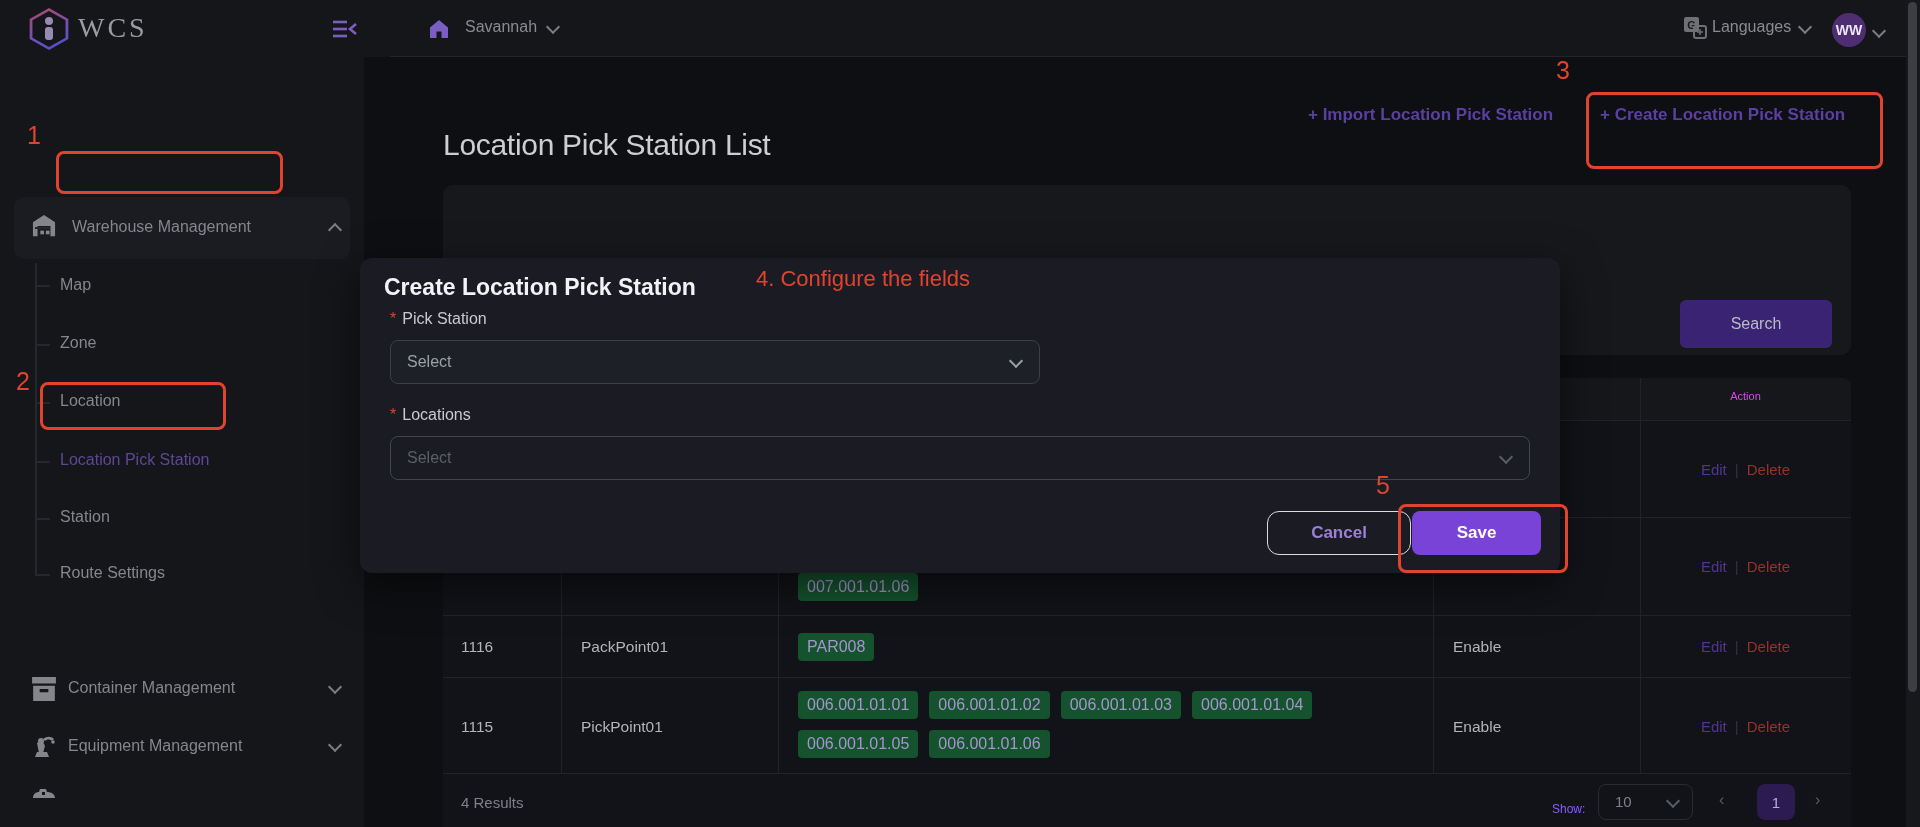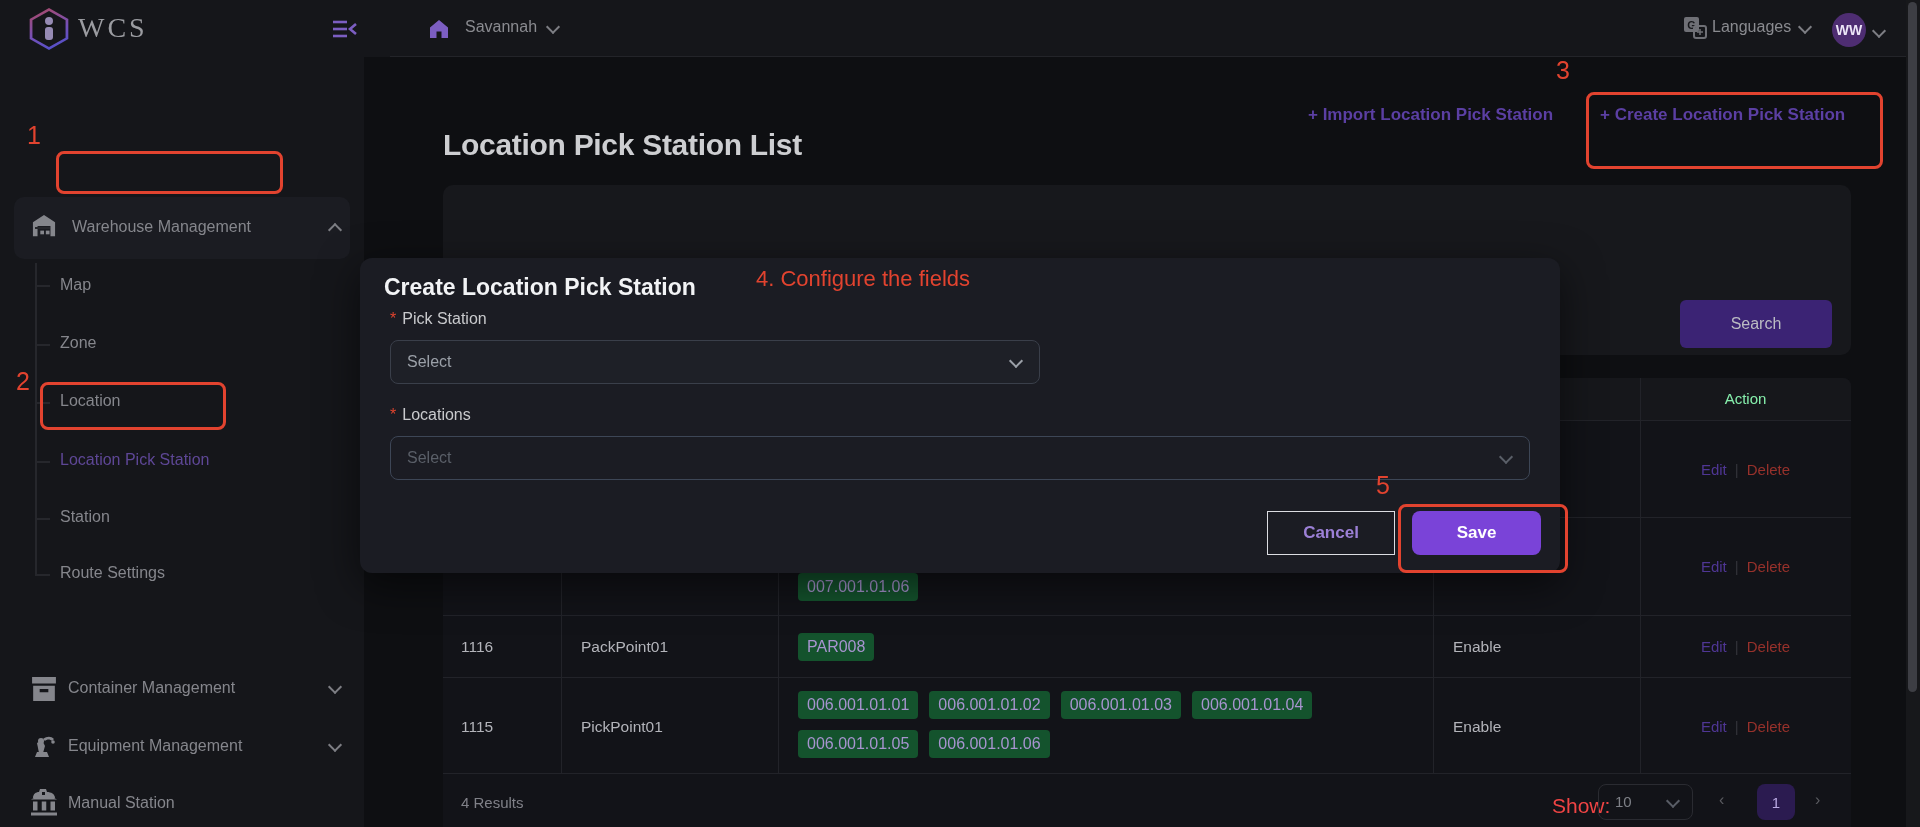--- a/index.html
+++ b/index.html
@@ -28,47 +28,47 @@
   .side-item .lbl{position:absolute;left:68px;top:13px;}
   .side-icon{position:absolute;left:31px;top:11px;width:26px;height:24px;}
   .wm-group{position:absolute;left:14px;top:140px;width:336px;height:62px;background:#1b1c22;border-radius:10px;}
   .sub-item{position:absolute;left:0;width:364px;height:20px;color:#85868c;font-size:16px;cursor:pointer;}
   .sub-item .lbl{position:absolute;left:60px;top:0;}
   .sub-item.active .lbl{color:#5e4796;}
   .tree-line{position:absolute;left:35px;top:206px;width:2px;height:312px;background:#26272c;}
   .tick{position:absolute;left:35px;width:15px;height:2px;background:#26272c;}
   
   .hdr-divider{position:absolute;left:390px;top:56px;width:1530px;height:1px;background:#232429;}
-  .page-title{position:absolute;left:443px;top:128px;font-size:30px;font-weight:700;color:#cdced1;letter-spacing:-0.3px;}
+  .page-title{position:absolute;left:443px;top:128px;font-size:30px;font-weight:400;color:#cdced1;letter-spacing:-0.3px;}
   .top-link{position:absolute;top:105px;font-size:17px;font-weight:700;color:#5b3fa3;cursor:pointer;}
   .card{position:absolute;background:#17181c;border-radius:10px;}
   .f-label{position:absolute;top:196px;font-size:15px;color:#84858b;}
   .f-select{position:absolute;top:220px;width:330px;height:38px;border:1px solid #2f323a;border-radius:8px;background:#15161b;box-sizing:border-box;cursor:pointer;}
   .f-select .ph{position:absolute;left:16px;top:9px;font-size:15px;color:#595d66;}
   .f-select .chev{position:absolute;right:14px;top:12px;border-color:#595d66;}
   .btn-search{position:absolute;left:1680px;top:300px;width:152px;height:48px;background:#3b2374;border-radius:6px;
        color:#bbbcc3;font-size:16px;display:flex;align-items:center;justify-content:center;cursor:pointer;}
   
   .table-card{position:absolute;left:443px;top:378px;width:1408px;height:449px;background:#121318;border-radius:8px 8px 0 0;overflow:hidden;}
   .thead{position:absolute;left:0;top:0;width:1408px;height:42px;background:#16171b;}
-  .th-action{position:absolute;left:1197px;top:12px;width:211px;text-align:center;font-size:15px;color:#86efac;}
+  .th-action{position:absolute;left:1197px;top:12px;width:211px;text-align:center;font-size:11px;color:#d946ef;}
   .col-div{position:absolute;top:0;width:1px;height:395px;background:#222329;}
   .trow{position:absolute;left:0;width:1408px;border-top:1px solid #222329;}
   .cell-id{position:absolute;left:18px;font-size:15.5px;color:#b3b4ba;}
   .cell-name{position:absolute;left:138px;font-size:15.5px;color:#b3b4ba;}
   .cell-status{position:absolute;left:1010px;font-size:15.5px;color:#b3b4ba;}
   .tags{position:absolute;left:355px;display:flex;flex-wrap:wrap;gap:11px;width:600px;}
   .tag{background:#14532d;color:#a794cf;font-size:16px;padding:5px 9px;border-radius:4px;white-space:nowrap;}
   .actions{position:absolute;left:1197px;width:211px;text-align:center;font-size:15px;}
   .lnk-edit{color:#4f3694;cursor:pointer;}
   .lnk-sep{color:#33343a;margin:0 8px;}
   .lnk-del{color:#97312b;cursor:pointer;}
   .tfoot{position:absolute;left:0;top:395px;width:1408px;height:54px;border-top:1px solid #222329;}
   .results{position:absolute;left:18px;top:20px;font-size:15px;color:#808188;}
-  .show-lbl{position:absolute;left:1109px;top:20px;font-size:21px;color:#ef4444;}
+  .show-lbl{position:absolute;left:1109px;top:28px;font-size:12px;color:#8b5cf6;}
   .pg-select{position:absolute;left:1155px;top:10px;width:95px;height:36px;border:1px solid #2a2b31;border-radius:8px;box-sizing:border-box;cursor:pointer;}
   .pg-select .val{position:absolute;left:16px;top:8px;font-size:15px;color:#7e8087;}
   .pg-select .chev{position:absolute;right:14px;top:11px;border-color:#595d66;}
   .pg-arrow{position:absolute;top:17px;font-size:16px;color:#5a5b60;cursor:pointer;}
   .pg-num{position:absolute;left:1314px;top:10px;width:38px;height:36px;background:#2b1b50;border-radius:8px;
        color:#b9a9e2;font-size:15px;display:flex;align-items:center;justify-content:center;cursor:pointer;}
   
   .modal{position:absolute;left:360px;top:258px;width:1200px;height:315px;background:#1b1c23;border-radius:12px;
        box-shadow:0 12px 42px rgba(0,0,0,.55);}
   .m-title{position:absolute;left:24px;top:16px;font-size:23px;font-weight:bold;color:#f2f3f5;}
@@ -76,21 +76,21 @@
   .req{color:#e0442e;margin-right:6px;}
   .m-select{position:absolute;left:30px;height:44px;border-radius:8px;box-sizing:border-box;cursor:pointer;}
   .m-select .ph{position:absolute;left:16px;top:12px;font-size:16px;}
   .m-select .chev{position:absolute;right:18px;top:15px;}
   .m-sel-1{top:82px;width:650px;background:#1e2027;border:1px solid #3a3f4a;}
   .m-sel-1 .ph{color:#9ba0a8;}
   .m-sel-1 .chev{border-color:#9ba0a8;}
   .m-sel-2{top:178px;width:1140px;background:#1b1c23;border:1px solid #3d4656;}
   .m-sel-2 .ph{color:#5a5f68;}
   .m-sel-2 .chev{border-color:#5a5f68;}
-  .btn-cancel{position:absolute;left:907px;top:253px;width:128px;height:44px;border:1px solid #dcdde2;border-radius:0;
+  .btn-cancel{position:absolute;left:907px;top:253px;width:144px;height:44px;border:1px solid #dcdde2;border-radius:12px;
        box-sizing:border-box;color:#9c80d6;font-size:17px;font-weight:600;display:flex;align-items:center;justify-content:center;cursor:pointer;}
   .btn-save{position:absolute;left:1052px;top:253px;width:129px;height:44px;background:#7a43d8;border-radius:8px;
        color:#ffffff;font-size:17px;font-weight:700;display:flex;align-items:center;justify-content:center;cursor:pointer;}
   
   .ann-box{position:absolute;border:3px solid #e2432f;border-radius:8px;z-index:60;pointer-events:none;}
   .ann-num{position:absolute;color:#e2432f;font-size:25px;z-index:60;pointer-events:none;}
   .ann-text{position:absolute;left:756px;top:266px;color:#e2432f;font-size:22px;z-index:60;pointer-events:none;}
   
   .sb-track{position:absolute;left:1906px;top:0;width:14px;height:827px;background:#17181b;}
   .sb-thumb{position:absolute;left:2px;top:2px;width:9px;height:690px;border-radius:5px;background:#3d3e44;cursor:pointer;}
@@ -198,32 +198,20 @@
           <path d="M8 18 L6 8 L11 5 L14 11 L12 18 Z"></path>
           <circle cx="10" cy="6" r="3"></circle>
           <path d="M12 4 C16 1,20 1,23 4 L21 6 C19 4,16 4,14 6 Z"></path>
           <circle cx="22" cy="7" r="1.8"></circle>
         </g>
       </svg>
       <span class="lbl">Equipment Management</span>
       <span class="chev abs" style="left:330px;top:16px;"></span>
     </div>
 
-    <div class="side-item" style="top:724px;">
-      <svg class="side-icon" width="26" height="23" viewBox="0 0 26 23">
-        <g fill="#85868c">
-          <path d="M13 0 L26 7 L0 7 Z"></path>
-          <rect x="2" y="9" width="4.5" height="9"></rect>
-            <rect x="10.75" y="9" width="4.5" height="9"></rect>
-            <rect x="19.5" y="9" width="4.5" height="9"></rect>
-          <rect x="0" y="20" width="26" height="3"></rect>
-        </g>
-      </svg>
-      <span class="lbl">Manual Station</span>
-    </div>
 
     <svg class="abs" style="left:31px;top:731px;" width="26" height="10" viewBox="0 0 26 10">
       <path d="M2 10 C2 6,5 4,8 4 L9 1 L15 1 L16 4 C20 4,24 6,24 10 Z" fill="#85868c"></path>
       <rect x="11" y="4" width="3" height="3" fill="#15161a"></rect>
     </svg>
   </div>
 
   <div class="hdr-divider"></div>
 
   <div class="page-title">Location Pick Station List</div>

